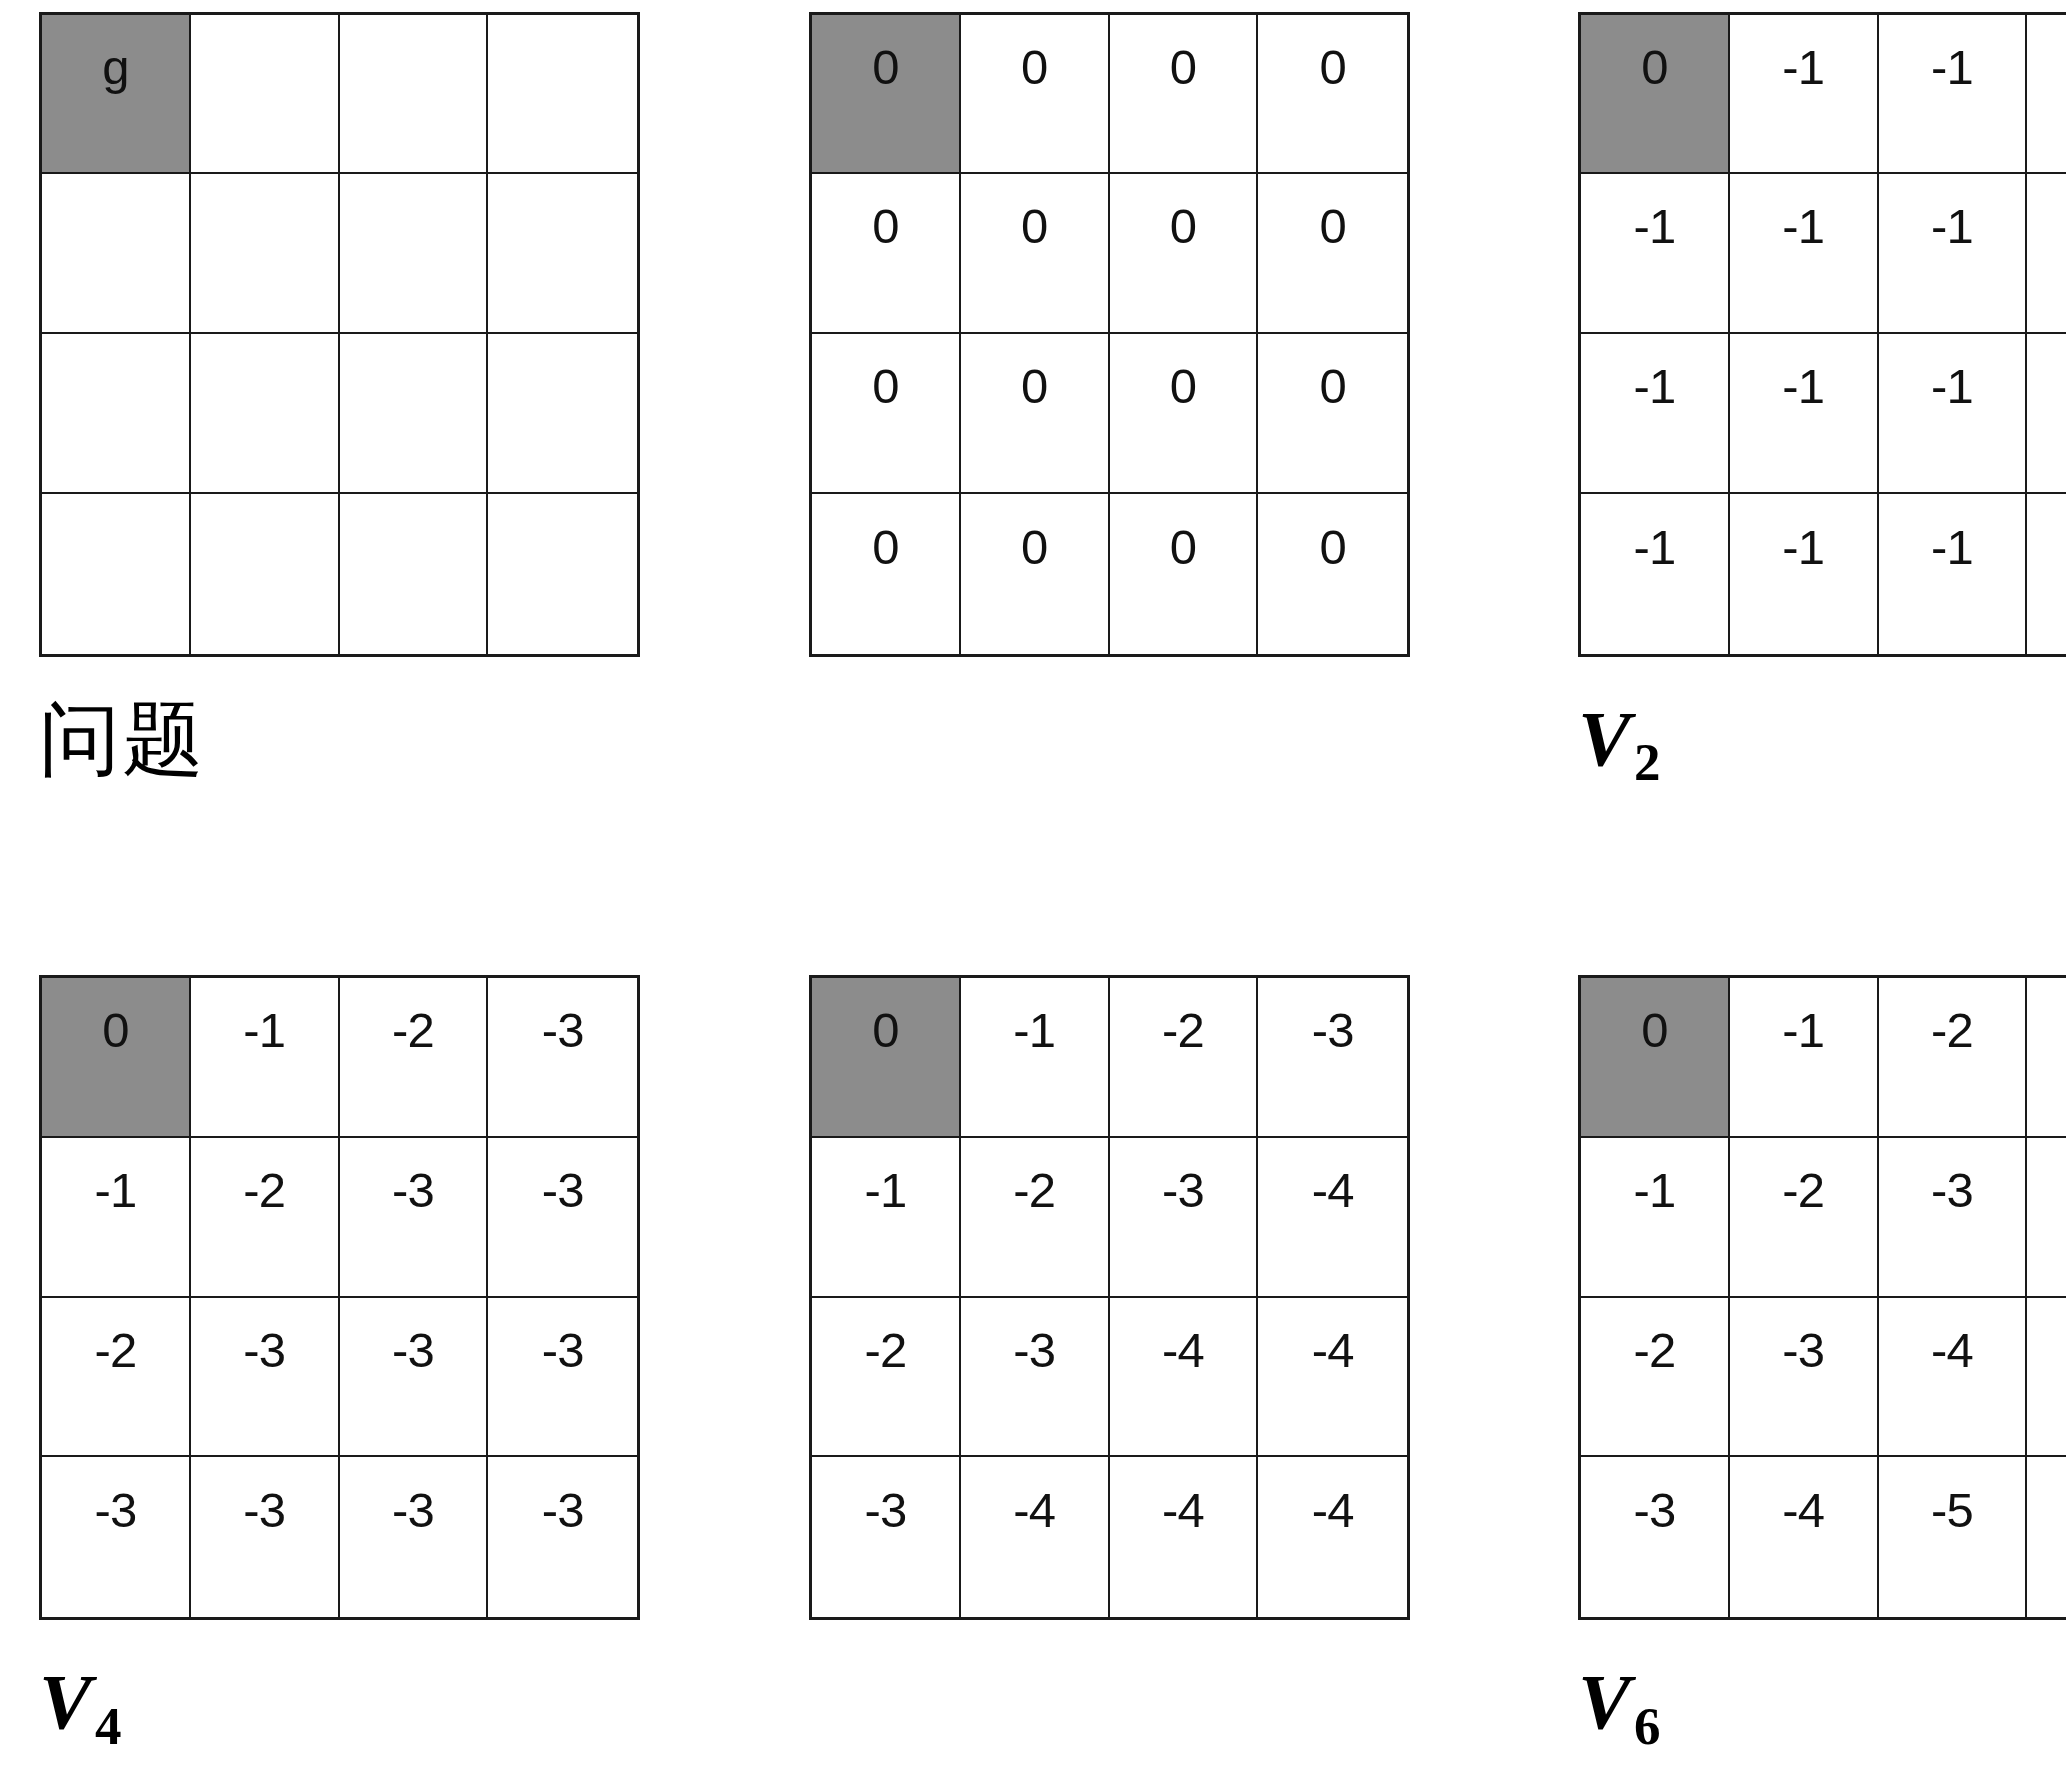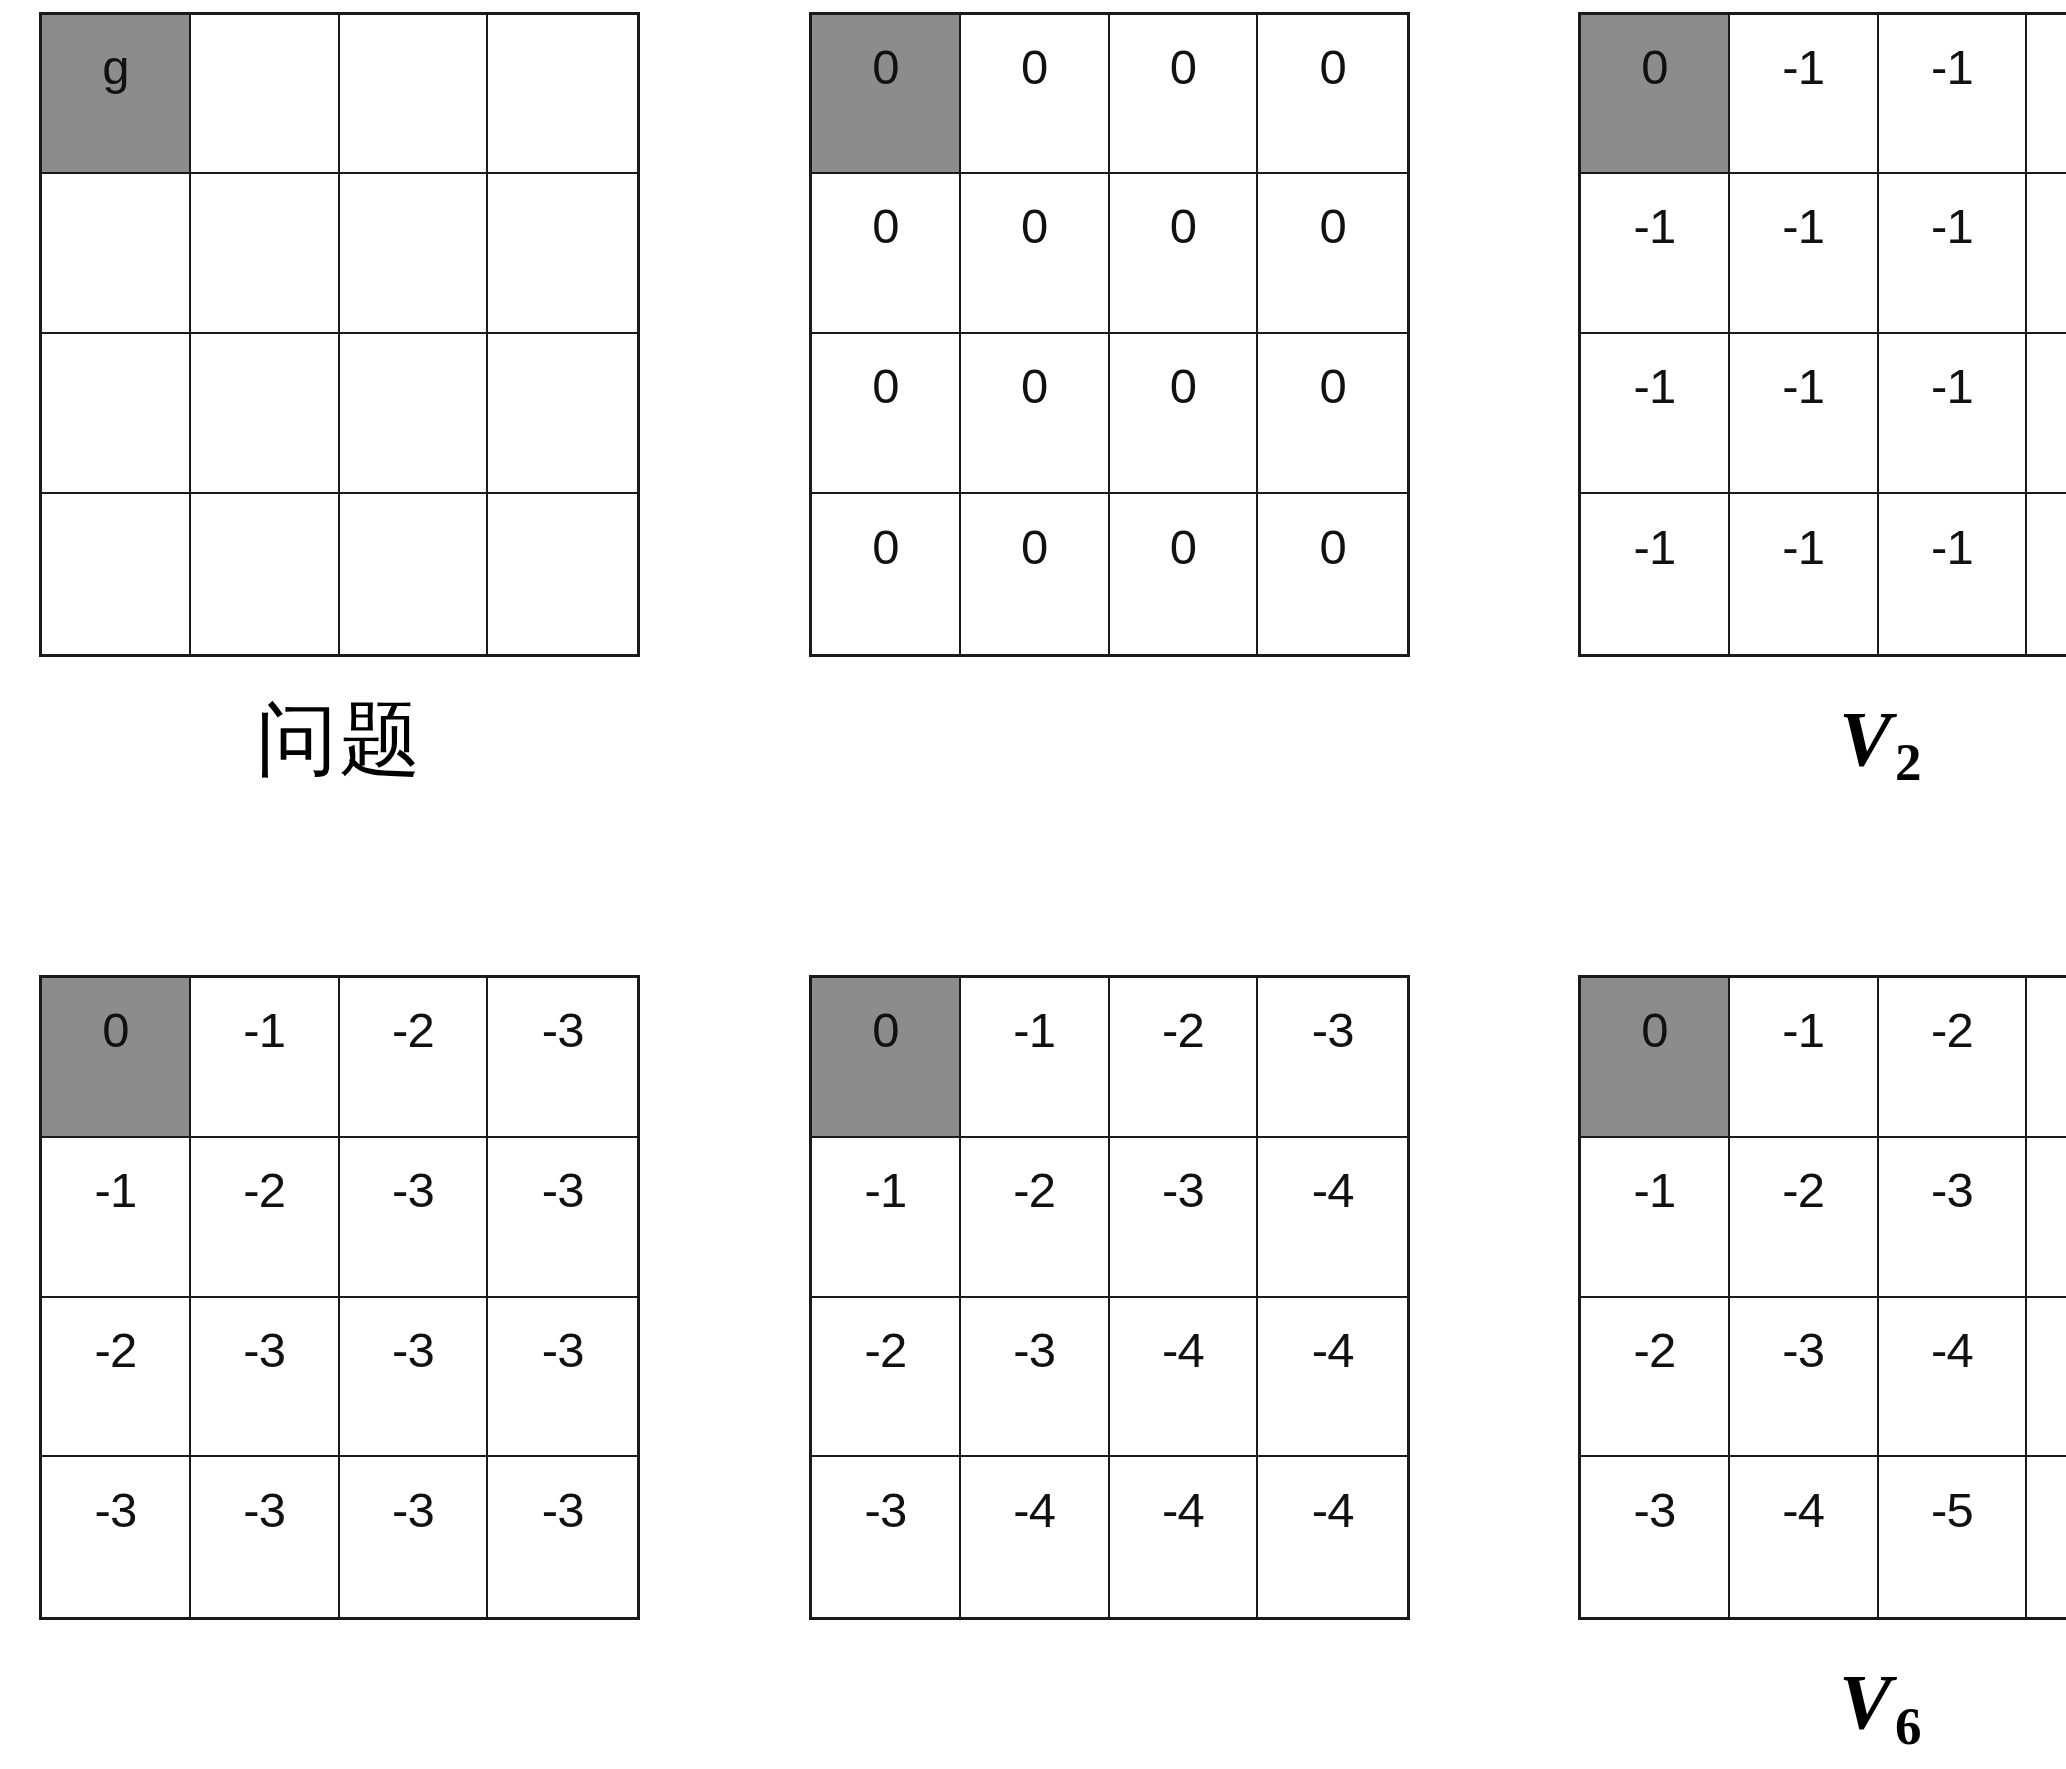--- a/index.html
+++ b/index.html
@@ -73,21 +73,21 @@
     color: #111111;
     line-height: 1;
     letter-spacing: -0.8px;
   }
 
   .caption {
     position: absolute;
     top: 687px;
     left: 0;
     width: 601px;
-    text-align: center;
+    text-align: left;
     color: #000000;
     line-height: 1;
     white-space: nowrap;
   }
 
   .caption .vlabel {
     font-family: "Liberation Serif", serif;
     font-style: italic;
     font-weight: bold;
     font-size: 79px;
@@ -315,20 +315,21 @@
         <div class="cell lastrow">
           <span class="val">-3</span>
         </div>
         <div class="cell lastrow">
           <span class="val">-3</span>
         </div>
         <div class="cell lastcol lastrow">
           <span class="val">-3</span>
         </div>
       </div>
+      <div class="caption"><span class="vlabel">V</span><span class="vsub">4</span></div>
     </div>
     <div class="panel r1 c1">
       <div class="grid">
         <div class="cell shaded">
           <span class="val">0</span>
         </div>
         <div class="cell">
           <span class="val">-1</span>
         </div>
         <div class="cell">

